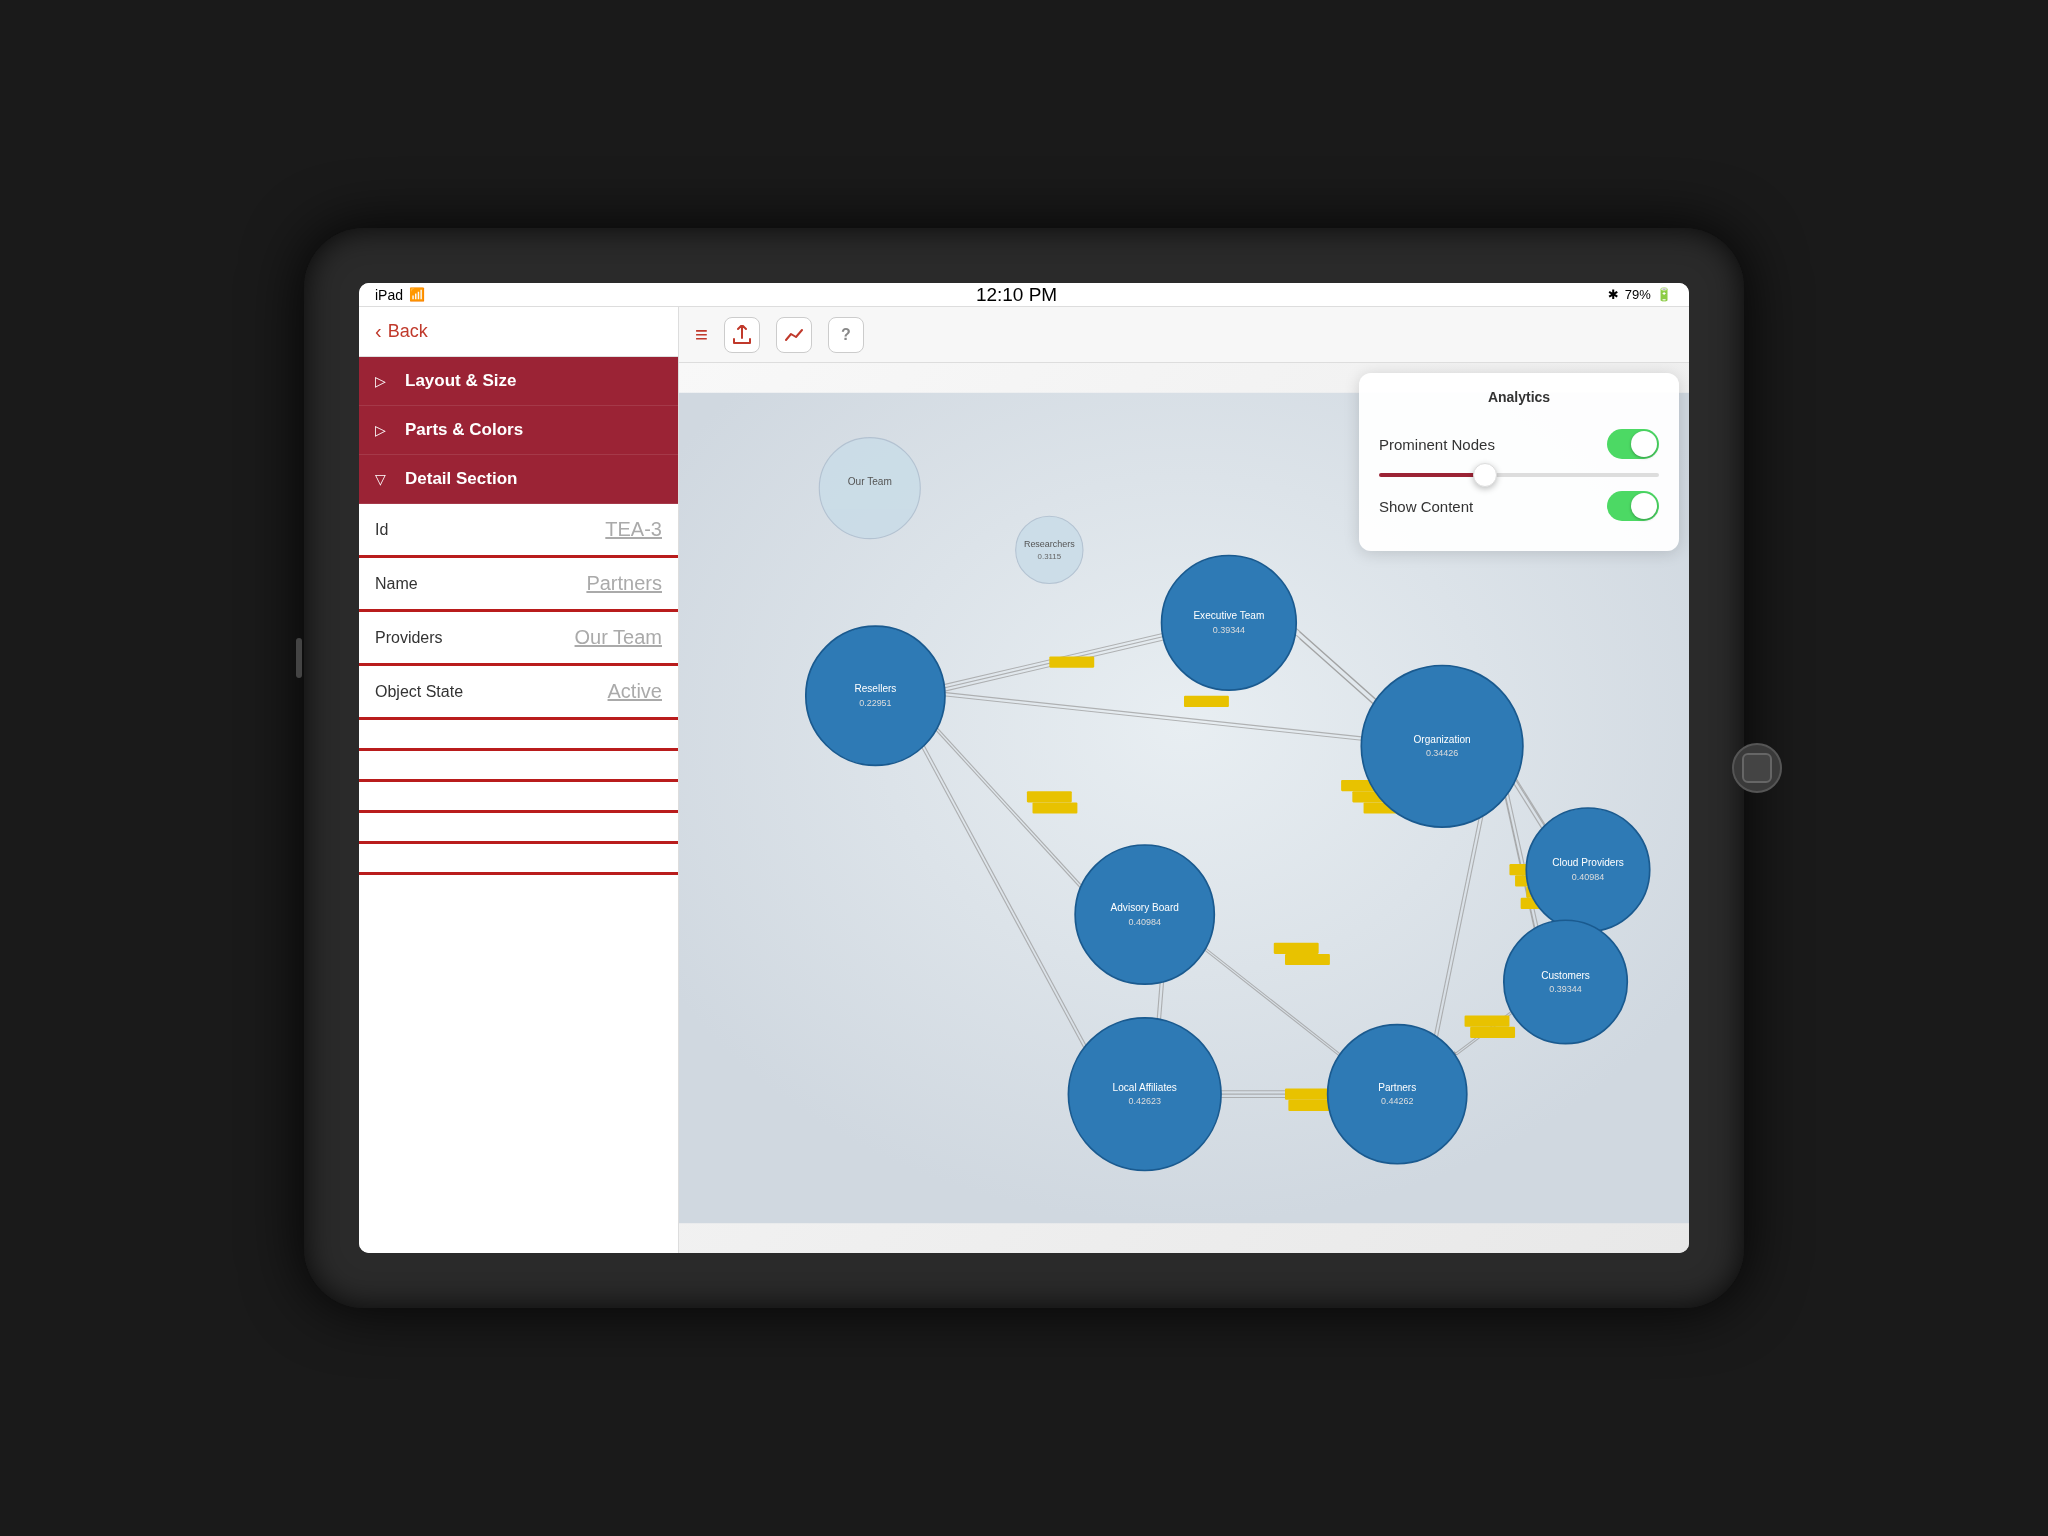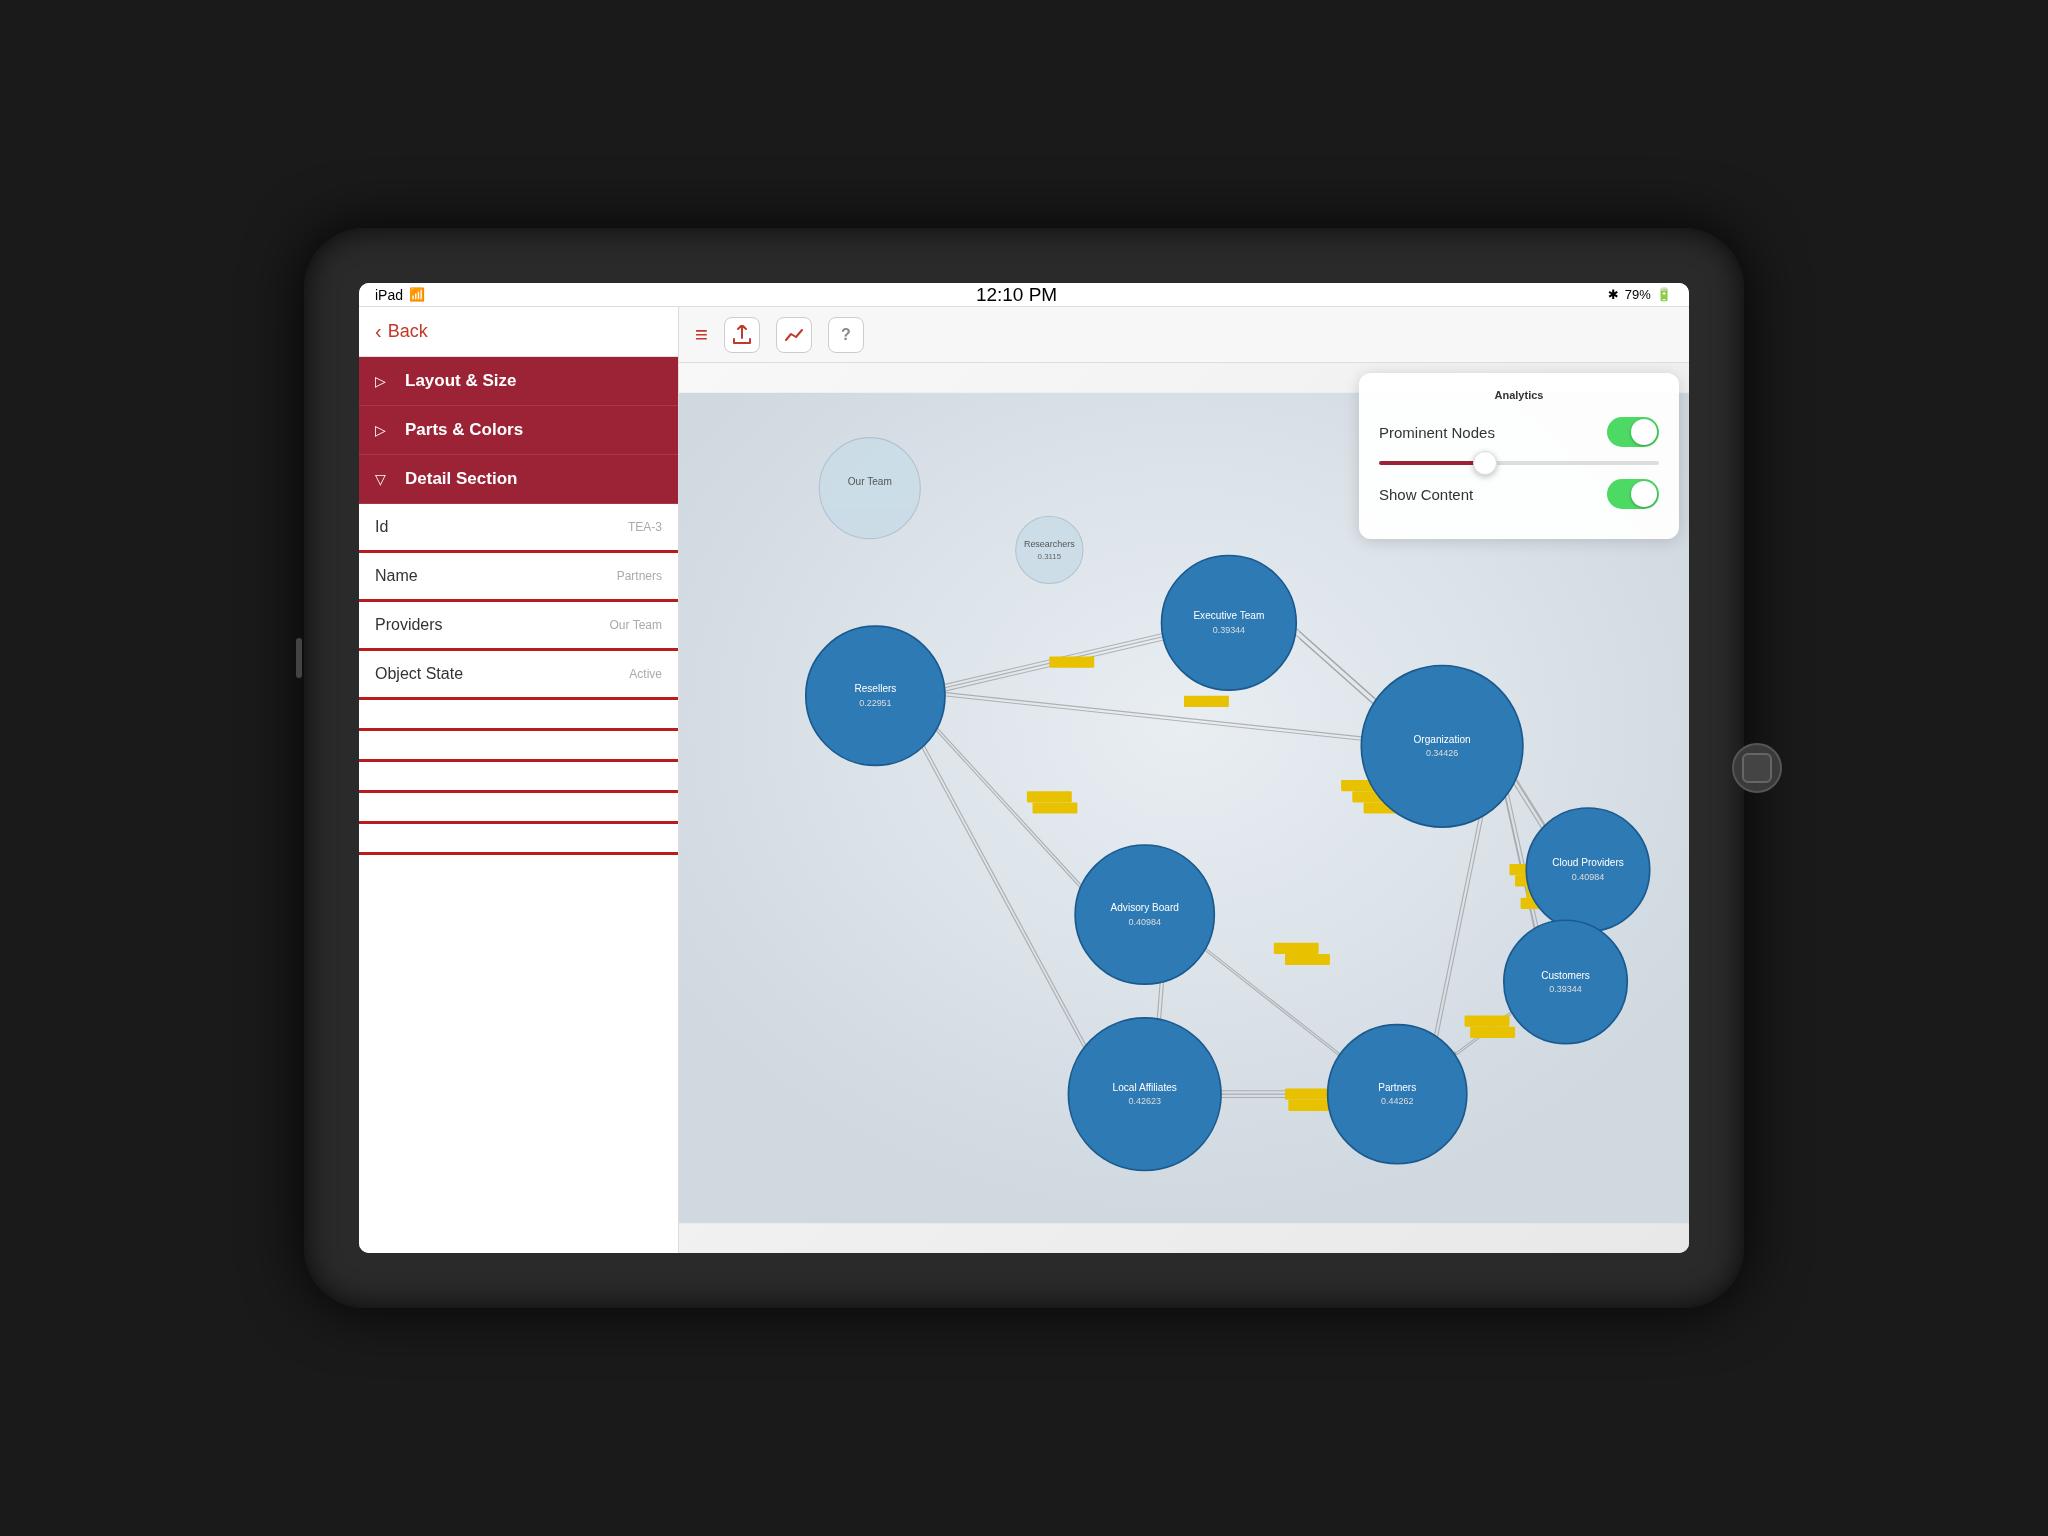--- a/index.html
+++ b/index.html
@@ -140,22 +140,23 @@
       background: #fff;
     }
 
     .detail-label {
       font-size: 16px;
       color: #333;
       font-weight: 400;
     }
 
     .detail-value {
-      font-size: 12px;
+      font-size: 20px;
       color: #aaa;
+      text-decoration: underline;
     }
 
     
     .right-panel {
       flex: 1;
       display: flex;
       flex-direction: column;
       position: relative;
       overflow: hidden;
     }
@@ -224,25 +225,25 @@
       top: 10px;
       right: 10px;
       width: 320px;
       background: rgba(255,255,255,0.95);
       border-radius: 12px;
       padding: 16px 20px;
       box-shadow: 0 2px 16px rgba(0,0,0,0.15);
     }
 
     .analytics-title {
-      font-size: 11px;
+      font-size: 14px;
       font-weight: 600;
       color: #333;
       text-align: center;
-      margin-bottom: 16px;
+      margin-bottom: 24px;
     }
 
     .analytics-row {
       display: flex;
       align-items: center;
       justify-content: space-between;
       margin-bottom: 14px;
     }
 
     .analytics-row-label {

